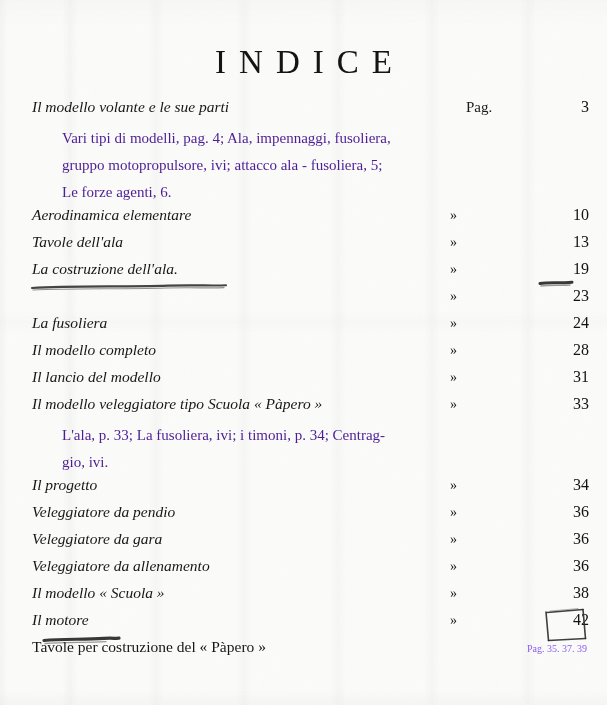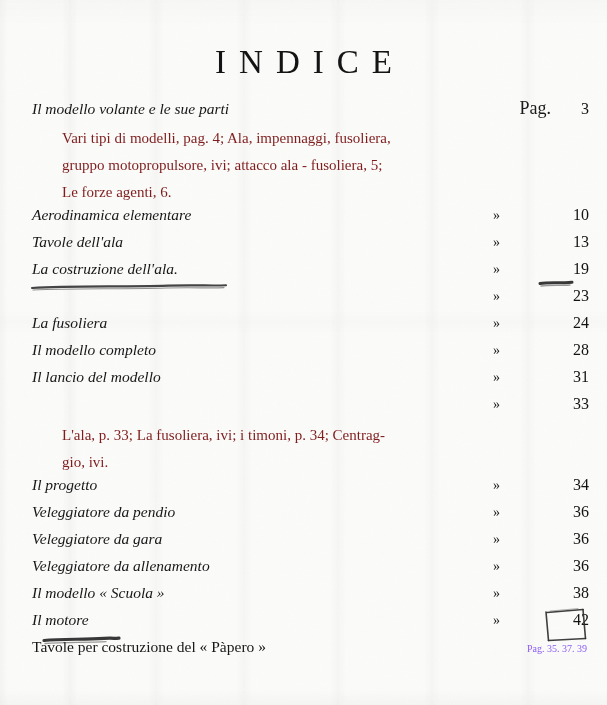--- a/index.html
+++ b/index.html
@@ -76,20 +76,21 @@
   }
 
   .entry {
     position: relative;
     display: flex;
     align-items: baseline;
     height: 27px;
     padding-left: 32px;
     padding-right: 18px;
     font-size: 15.5px;
+    gap: 43px;
   }
   .entry .label {
     font-style: italic;
     white-space: nowrap;
     color: #171717;
   }
   .entry.roman .label { font-style: normal; }
 
   
   .leader {
@@ -106,22 +107,22 @@
     left: 0; right: 0;
     top: 2px;
     height: 2px;
     background-image: radial-gradient(circle, rgba(25,25,25,0.80) 0.9px, rgba(0,0,0,0) 1.2px);
     background-size: 44px 2px;
     background-repeat: repeat-x;
   }
 
   .pagmark {
     width: 58px;
-    text-align: right;
-    font-size: 18px;
+    text-align: center;
+    font-size: 15px;
     white-space: nowrap;
     color: #1b1b1b;
   }
   .pagmark.guill {
     width: 58px;
     text-align: left;
     padding-left: 4px;
     font-size: 14px;
   }
   .pageno {
@@ -131,21 +132,21 @@
     color: #121212;
     position: relative;
   }
 
   
   .subnote {
     padding-left: 62px;
     padding-right: 40px;
     font-size: 15px;
     line-height: 27px;
-    color: #7f1d1d;
+    color: #4c1d95;
     font-family: "Liberation Serif", "DejaVu Serif", serif;
   }
   .subnote .ln { display: block; white-space: nowrap; }
 
   
   .entry.tavole { padding-left: 32px; justify-content: space-between; }
   .entry.tavole .pagfull {
     text-align: right;
     font-size: 10px;
     white-space: nowrap;
@@ -235,20 +236,21 @@
   </div>
 
   <div class="entry">
     <span class="label">Il lancio del modello</span>
     <span class="leader"></span>
     <span class="pagmark guill">»</span>
     <span class="pageno">31</span>
   </div>
 
   <div class="entry">
+    <span class="label">Il modello veleggiatore tipo Scuola « Pàpero »</span>
     <span class="leader"></span>
     <span class="pagmark guill">»</span>
     <span class="pageno">33</span>
   </div>
 
   <div class="subnote">
     <span class="ln">L'ala, p. 33; La fusoliera, ivi; i timoni, p. 34; Centrag-</span>
     <span class="ln">gio, ivi.</span>
   </div>
 

